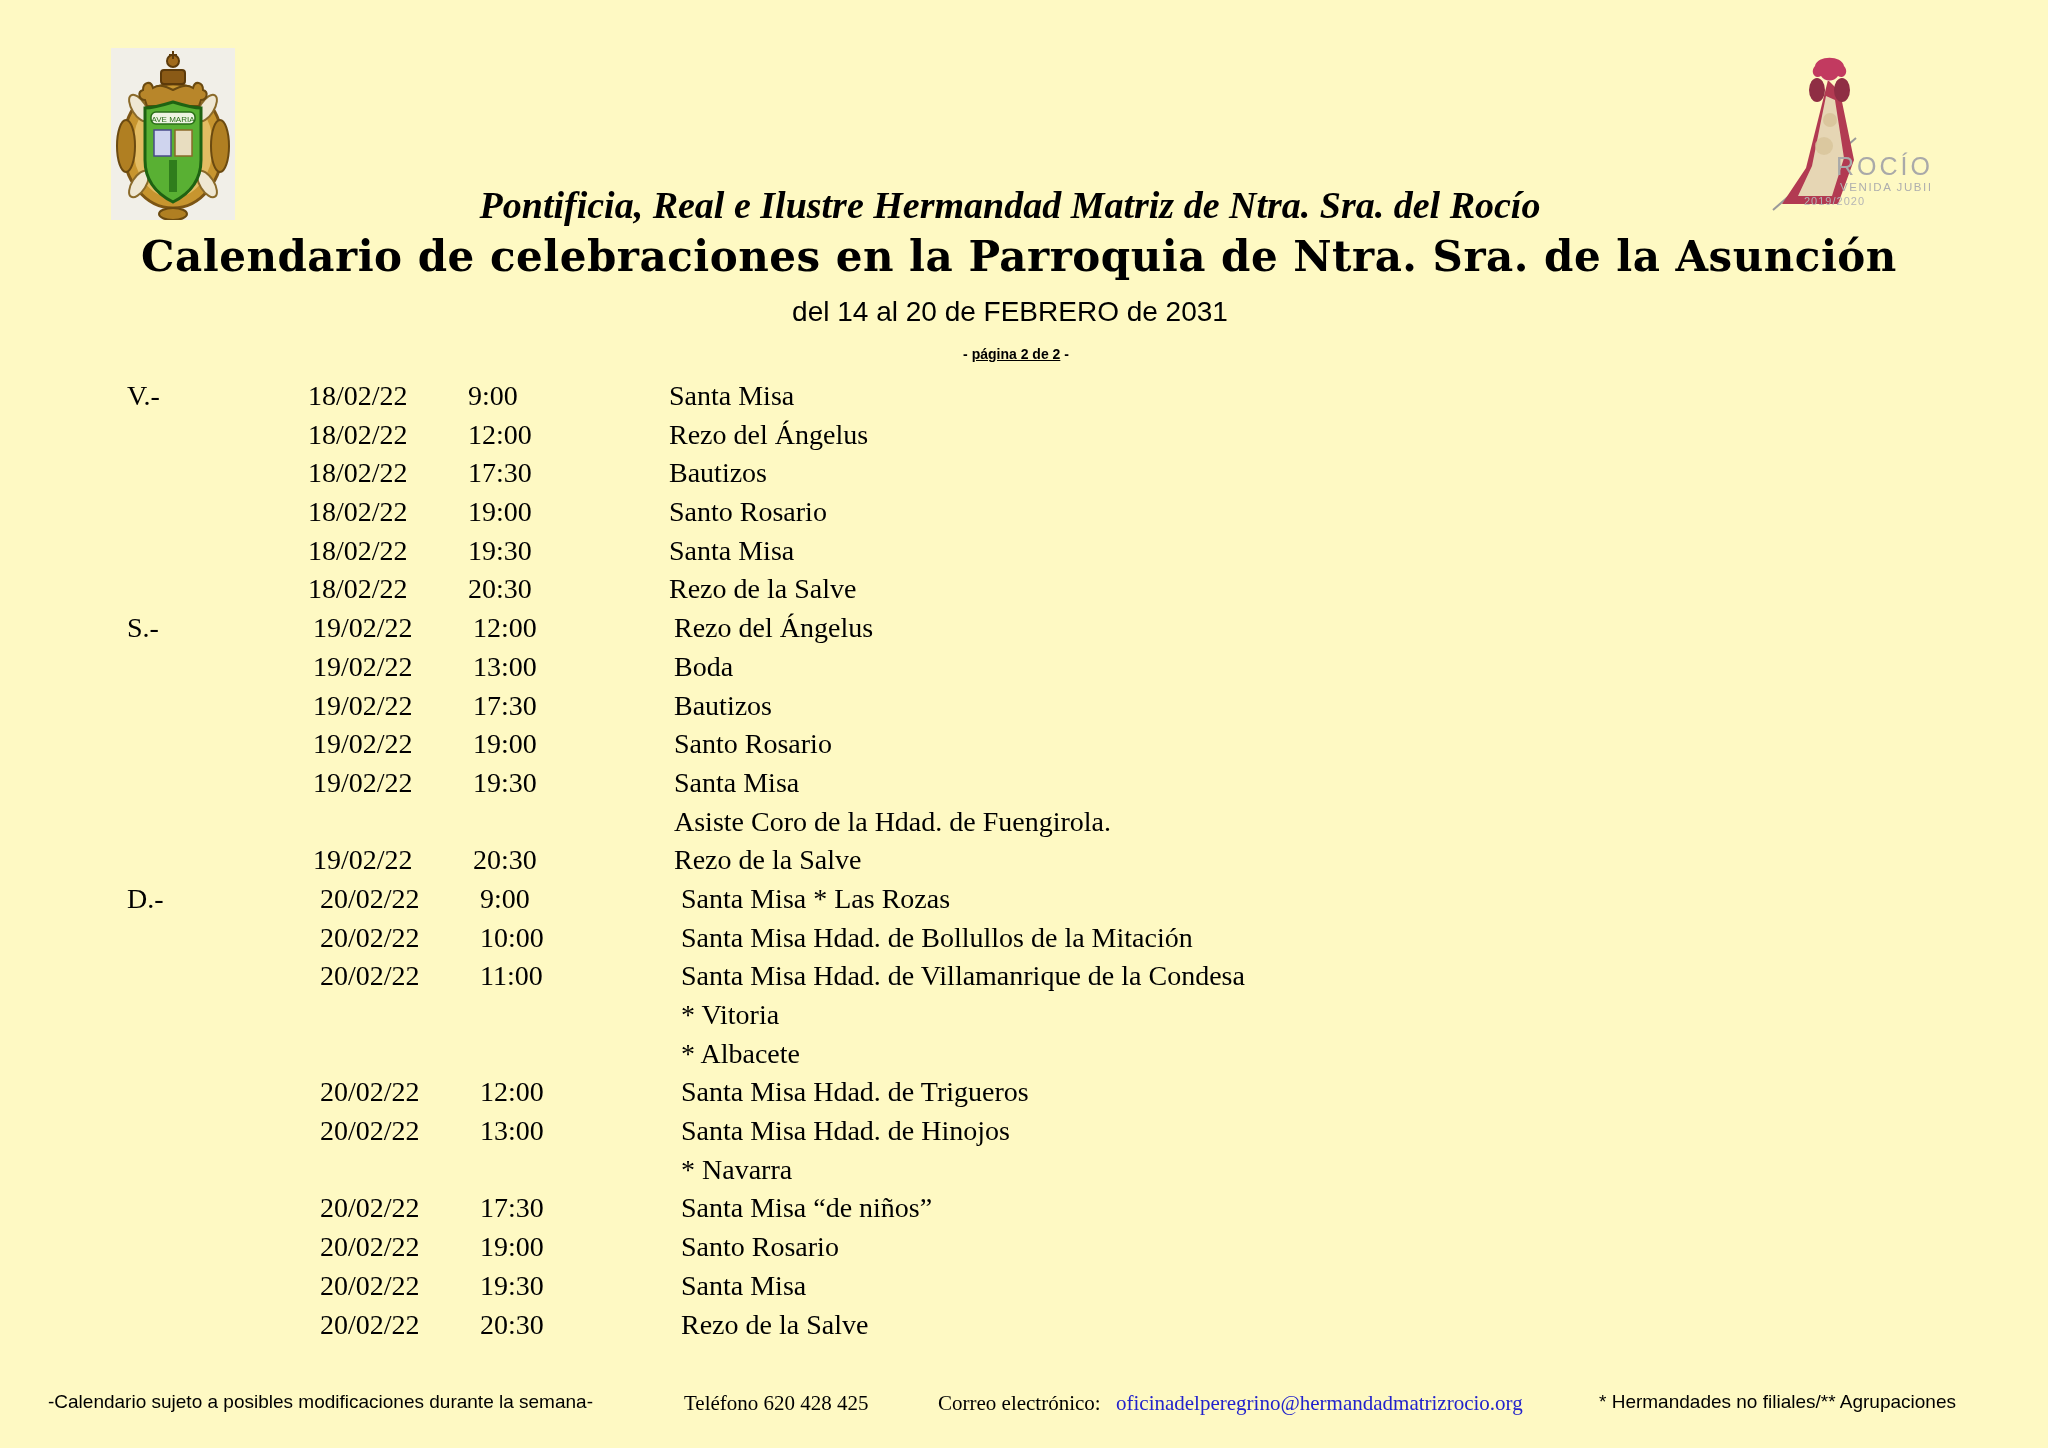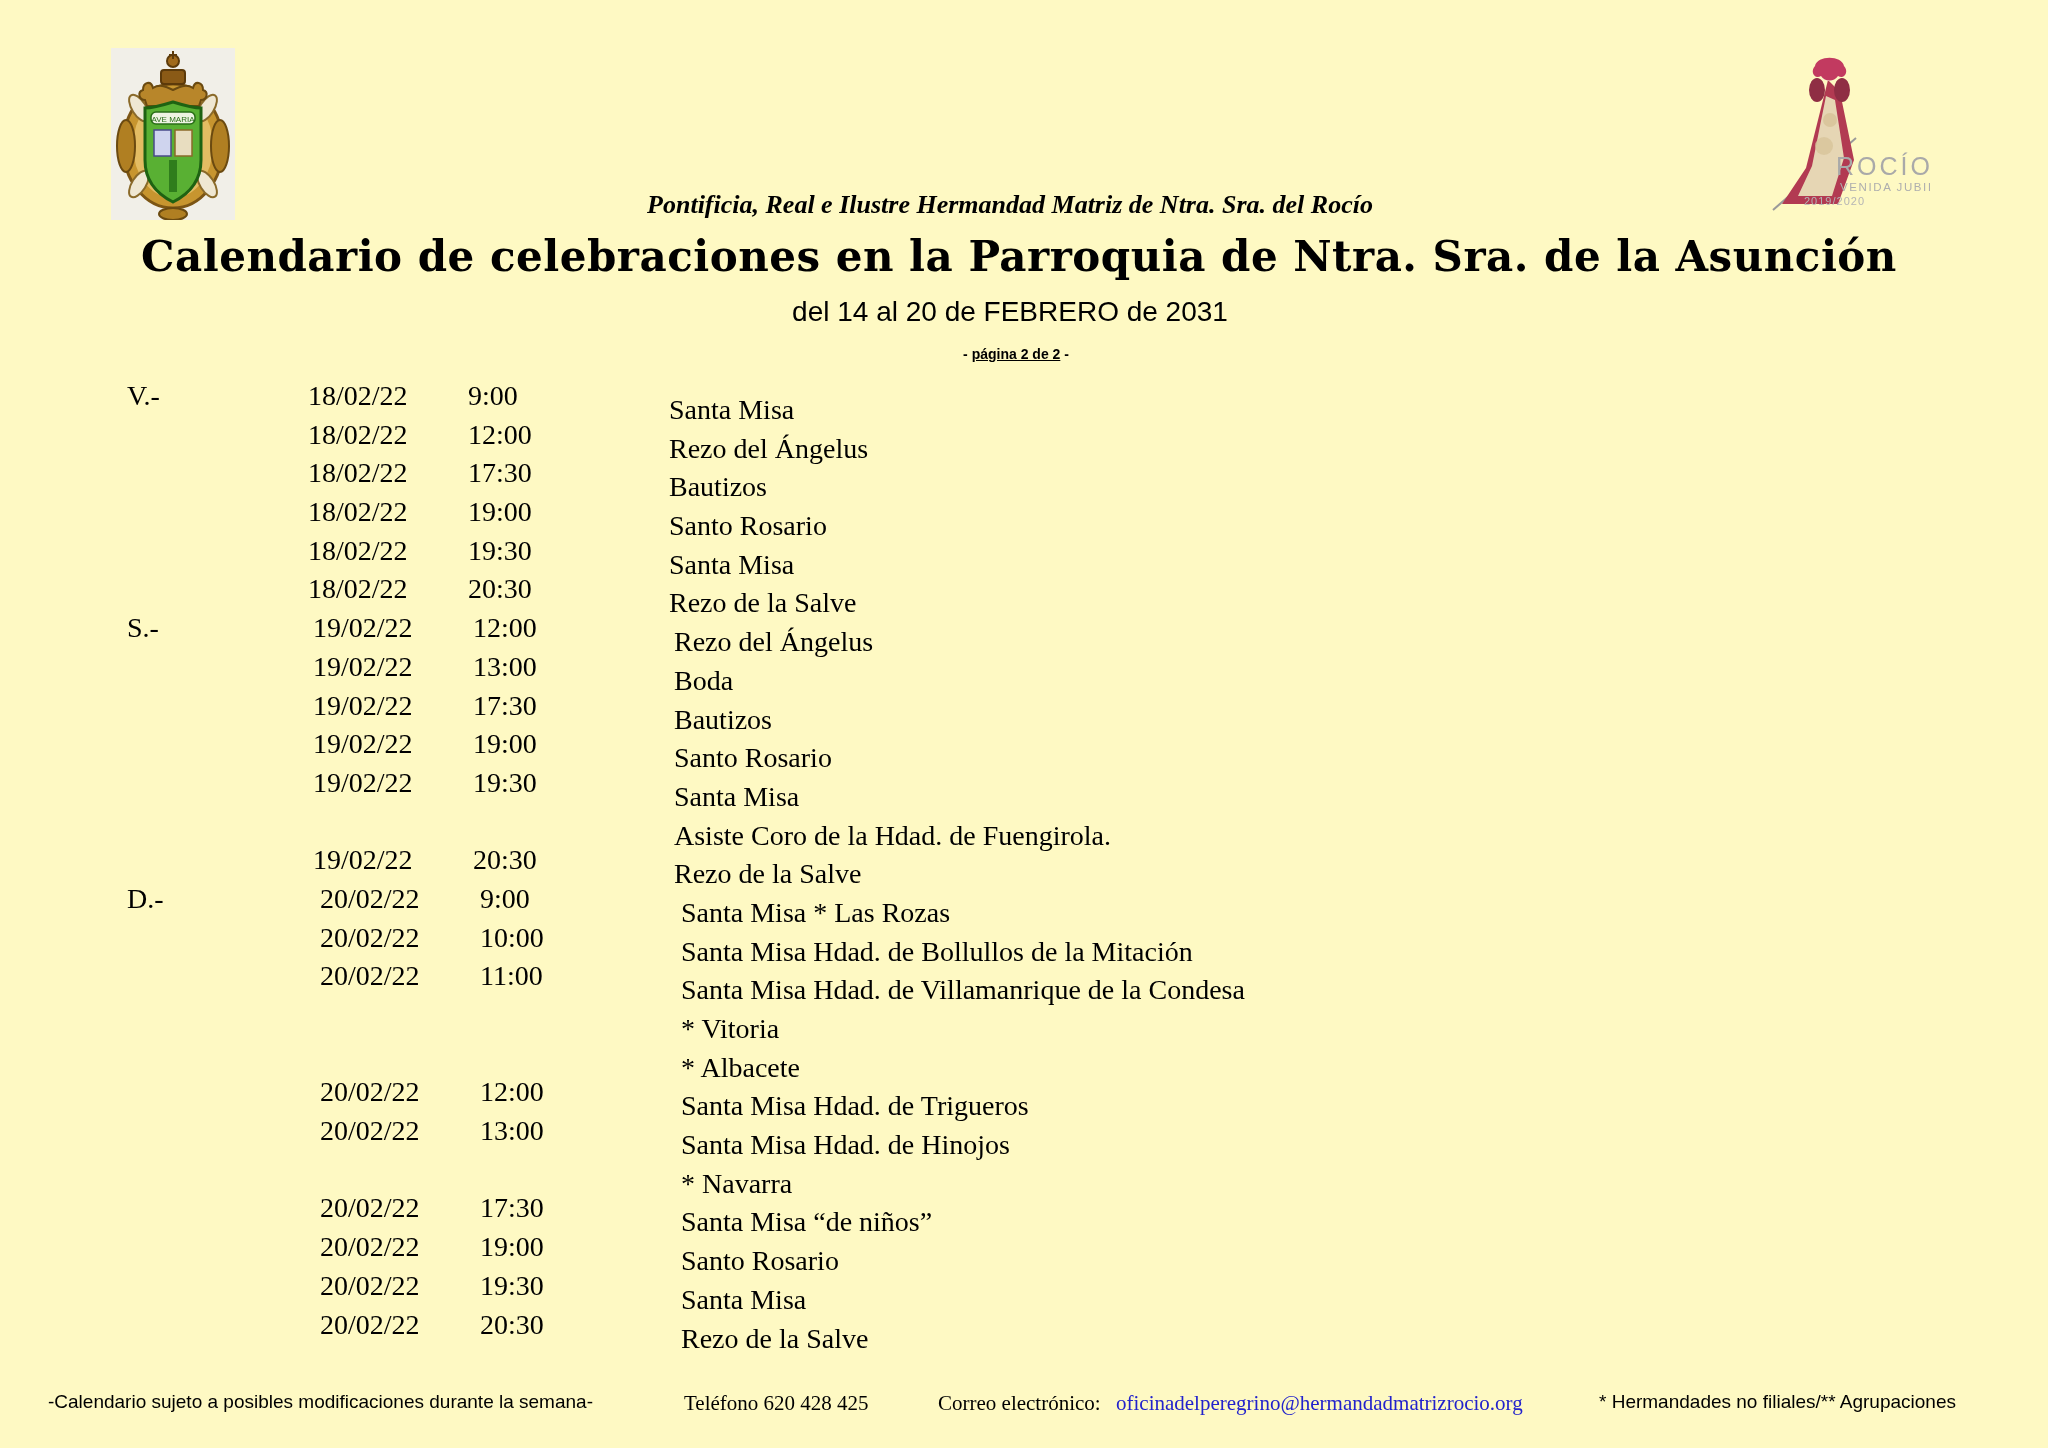--- a/index.html
+++ b/index.html
@@ -11,21 +11,21 @@
     font-family:"Liberation Serif",serif;
     overflow:hidden;
   }
   
   .crest{position:absolute;left:111px;top:48px;width:124px;height:172px;}
   .rocio-logo{position:absolute;left:1768px;top:50px;width:162px;height:165px;}
   
   .org-line{
     position:absolute;top:183px;left:0;width:2020px;text-align:center;
     font-family:"Liberation Serif",serif;font-style:italic;font-weight:bold;
-    font-size:26px;line-height:44px;
+    font-size:38px;line-height:44px;
   }
   .main-title{
     position:absolute;top:230px;left:0;width:2020px;text-align:center;
     font-family:"DejaVu Serif",serif;font-weight:bold;
     font-size:42px;line-height:54px;letter-spacing:.5px;padding-left:9px;
   }
   .date-range{
     position:absolute;top:294px;left:0;width:2020px;text-align:center;
     font-family:"Liberation Sans",sans-serif;font-size:28px;line-height:36px;
   }
@@ -37,21 +37,21 @@
   .page-ind .u{text-decoration:underline;}
   
   .table{
     position:absolute;left:127px;top:377px;
     font-size:28px;line-height:38.7px;
   }
   .row{display:flex;height:38.7px;white-space:pre;}
   .c-day{width:181px;}
   .c-date{width:160px;}
   .c-time{width:134px;text-align:left;}
-  .c-event{padding-left:67px;margin-top:14px;}
+  .c-event{padding-left:67px;}
   .g-s .c-date{padding-left:5px;}
   .g-d .c-date{padding-left:12px;}
   
   .footer span,.footer a{position:absolute;top:1391px;white-space:pre;}
   .f-note{left:48px;font-family:"Liberation Sans",sans-serif;font-size:19px;}
   .f-phone{left:684px;font-family:"Liberation Serif",serif;font-size:21px;}
   .f-elabel{left:938px;font-family:"Liberation Serif",serif;font-size:21px;}
   .f-email{left:1116px;font-family:"Liberation Serif",serif;font-size:21px;text-decoration:none;}
   .f-legend{left:1599px;font-family:"Liberation Sans",sans-serif;font-size:19px;}
 </style>

